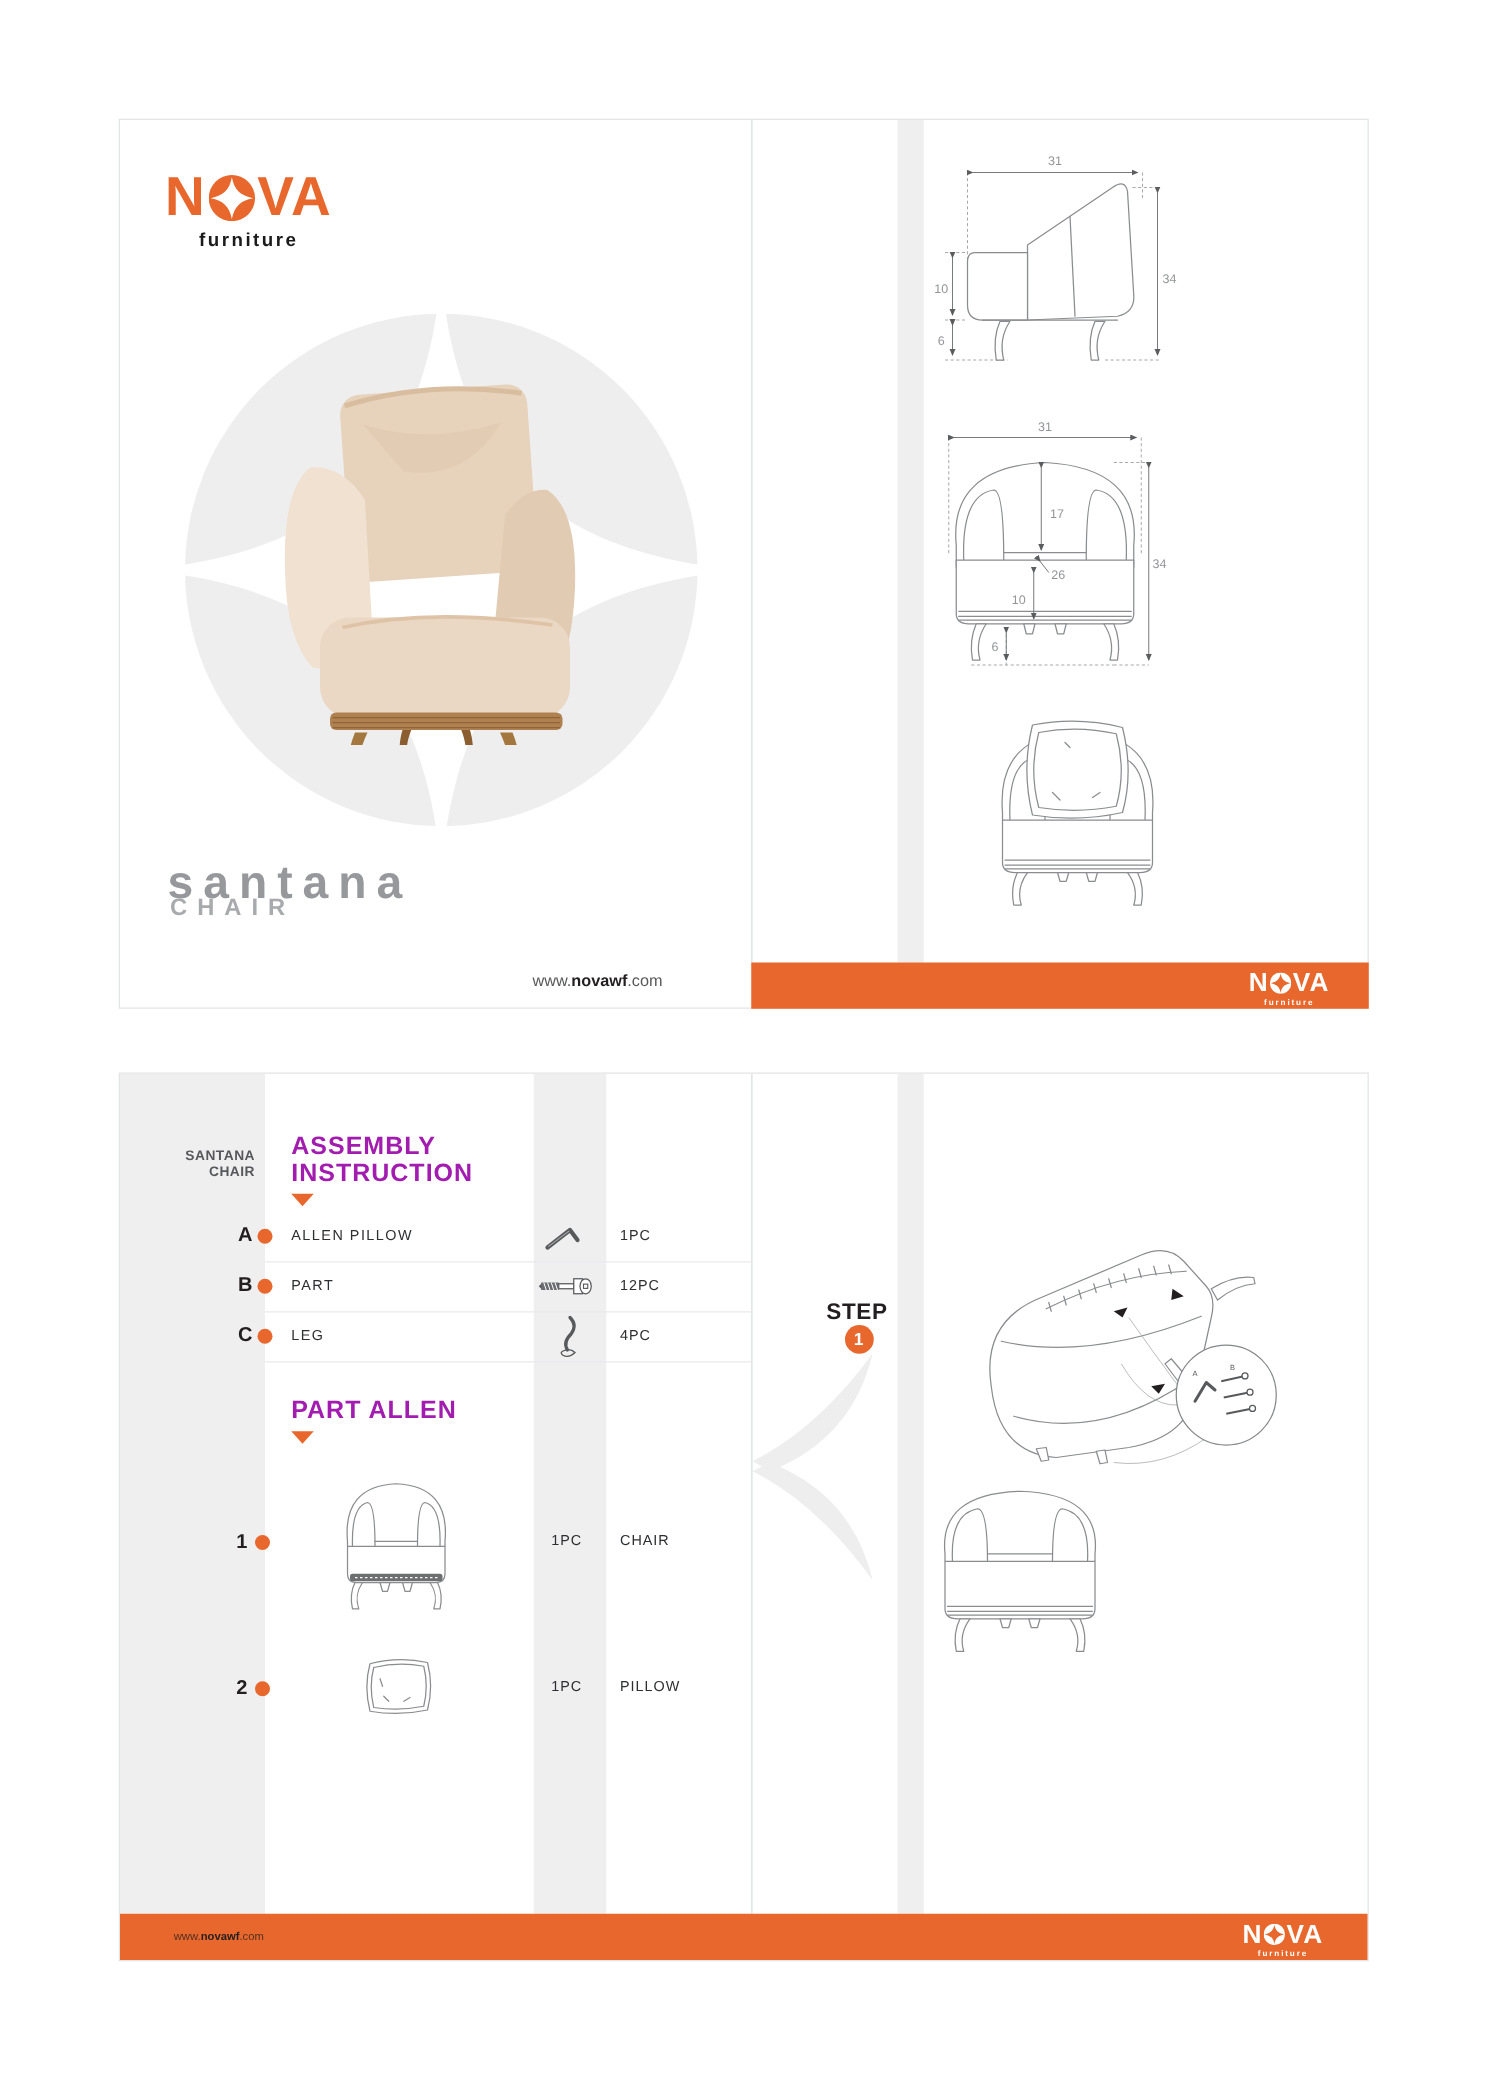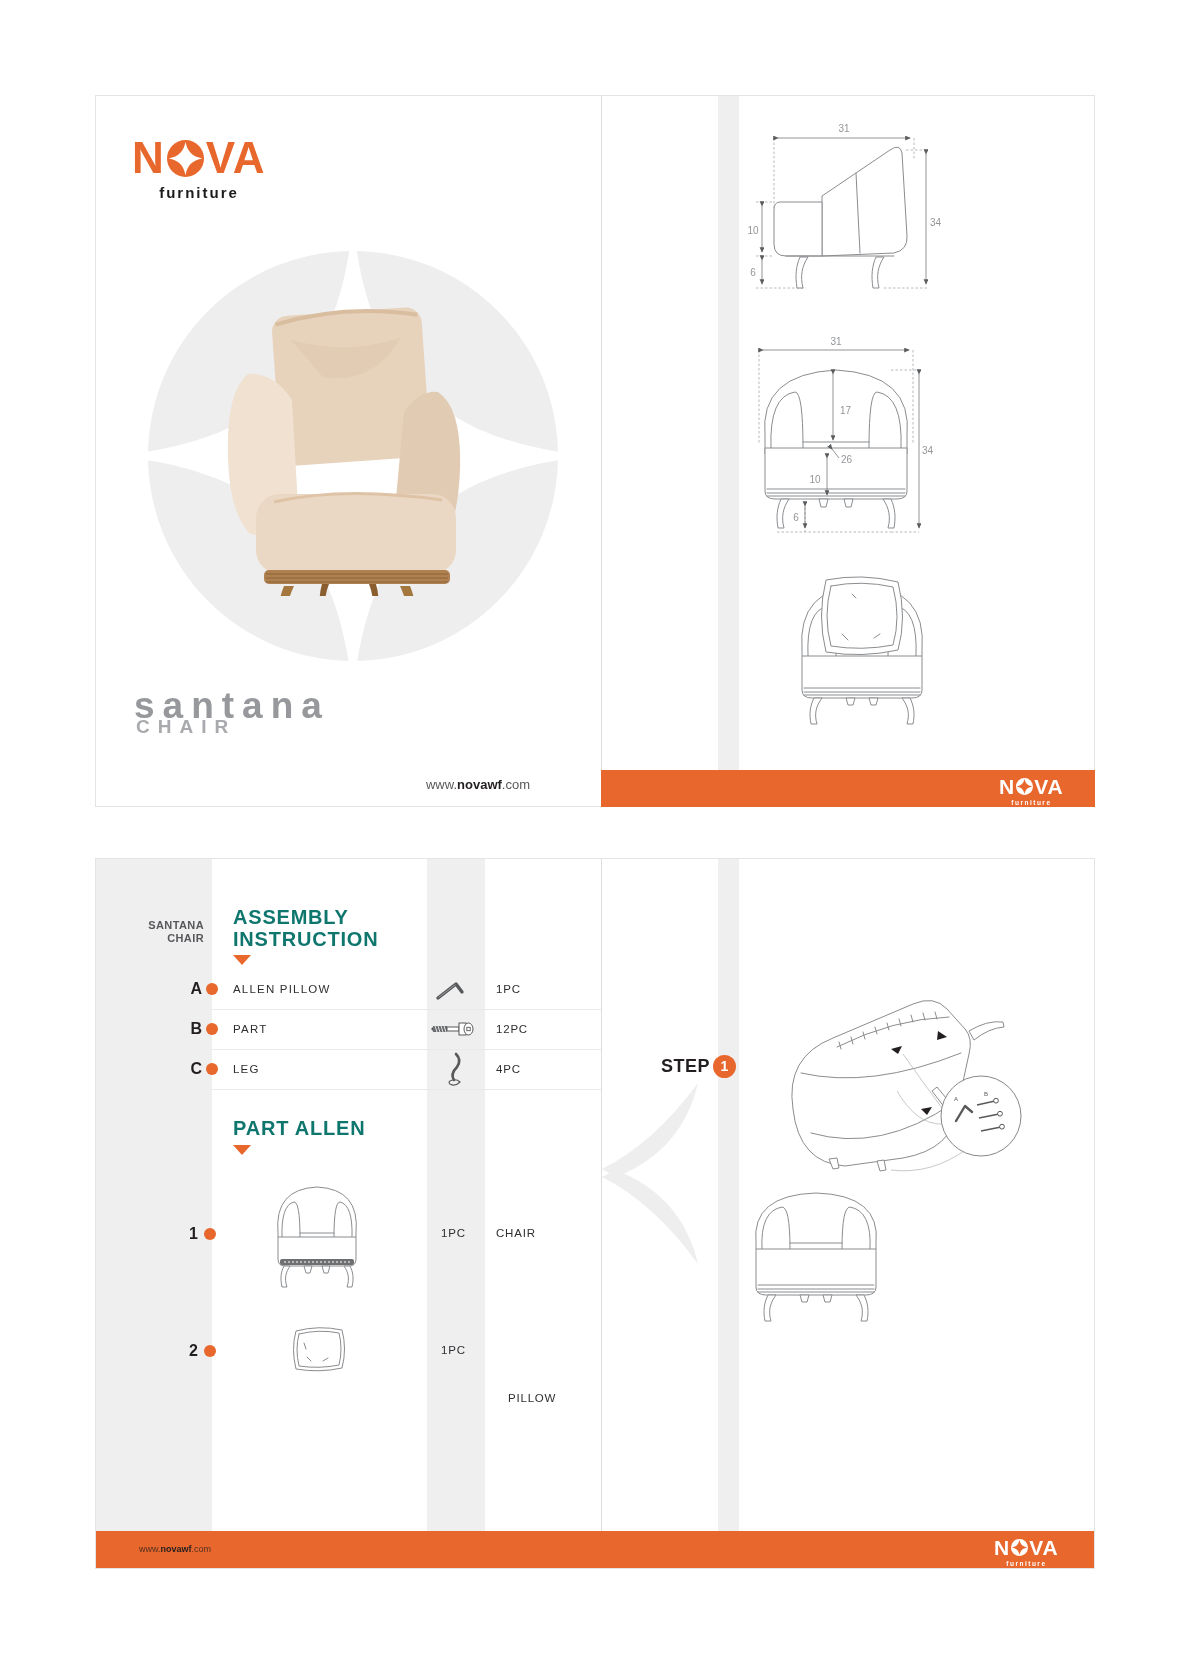--- a/index.html
+++ b/index.html
@@ -25,21 +25,21 @@
   .orange-bar{background:#E8672C;}
   .nova-logo-white{display:flex;flex-direction:column;align-items:center;color:#fff;}
   .nova-logo-white .row{display:flex;align-items:center;font-weight:800;font-size:21px;
                         letter-spacing:1px;line-height:1;}
   .nova-logo-white .nova-icon{width:17px;height:17px;margin:0 1px;}
   .nova-logo-white .tag{font-size:6.5px;letter-spacing:1.5px;font-weight:bold;margin-top:2px;}
   
   .p2-band{background:#EFEFF0;}
   .sidebar-label{font-size:11px;font-weight:bold;color:#57585B;line-height:13px;
                  letter-spacing:0.4px;text-align:right;}
-  .h-title{font-size:20px;font-weight:bold;color:#0f766e;letter-spacing:0.8px;line-height:22px;}
+  .h-title{font-size:20px;font-weight:bold;color:#a21caf;letter-spacing:0.8px;line-height:22px;}
   .tri{width:0;height:0;border-left:9px solid transparent;border-right:9px solid transparent;
        border-top:10px solid #E8672C;}
   .hw-row{position:absolute;left:116px;width:389px;height:40px;border-bottom:1px solid #E9EAEB;}
   .hw-letter{position:absolute;left:-38px;top:0;width:28px;height:40px;line-height:40px;
              text-align:right;font-size:16px;font-weight:800;color:#231F20;}
   .dot{position:absolute;width:12px;height:12px;border-radius:50%;background:#E8672C;}
   .hw-name{position:absolute;left:21px;top:0;height:40px;line-height:40px;
            font-size:11.5px;letter-spacing:1.2px;color:#2E2F31;}
   .hw-qty{position:absolute;left:284px;top:0;height:40px;line-height:40px;
           font-size:11.5px;letter-spacing:0.8px;color:#2E2F31;}
@@ -266,23 +266,23 @@
   <span class="abs part-name" style="left:400px;top:368px;">CHAIR</span>
 
   <span class="abs part-num" style="left:86px;top:483px;width:16px;text-align:right;">2</span>
   <span class="dot" style="left:108px;top:486px;"></span>
   <svg class="abs" style="left:193px;top:464px;" width="60" height="52" viewBox="0 0 60 52">
     <path class="lnf" d="M7,8 Q30,2 53,7 Q58,26 53,45 Q30,50 7,46 Q2,26 7,8 Z"></path>
     <path class="ln" d="M10,11 Q30,6 50,10 Q54,26 50,42 Q30,46 10,43 Q6,26 10,11"></path>
     <path class="ln" d="M18,34 L22,38 M34,38 L39,35 M15,20 L17,26"></path>
   </svg>
   <span class="abs part-qty" style="left:345px;top:485px;">1PC</span>
-  <span class="abs part-name" style="left:412px;top:485px;margin-top:48px;">PILLOW</span>
-
-  <div class="abs step-wrap" style="left:565px;top:196px;">
+  <span class="abs part-name" style="left:400px;top:485px;">PILLOW</span>
+
+  <div class="abs step-wrap" style="left:565px;top:180px;flex-direction:column;">
     <span class="step-label">STEP</span>
     <span class="step-circle">1</span>
   </div>
 
   <svg class="abs" style="left:645px;top:132px;" width="285" height="195" viewBox="0 0 285 195">
     <path class="lnf" d="M52,118 Q44,66 92,47 L172,13 Q193,4 206,18 L224,38 Q232,47 228,63 L216,118 Q212,158 162,167 L104,175 Q58,172 52,118 Z"></path>
     <path class="ln" d="M96,56 Q152,28 208,26"></path>
     <path class="ln" d="M98,51 L100,58 M110,46 L112,53 M122,41 L124,48 M134,36 L136,43 M146,32 L148,39 M158,28 L160,35 M170,24 L172,31 M182,22 L184,29 M194,21 L196,28"></path>
     <path class="ln" d="M60,82 Q130,98 220,62 M70,142 Q140,162 212,112"></path>
     <path class="lnf" d="M228,40 Q246,29 262,31 L263,36 Q248,37 233,49 Z"></path>

